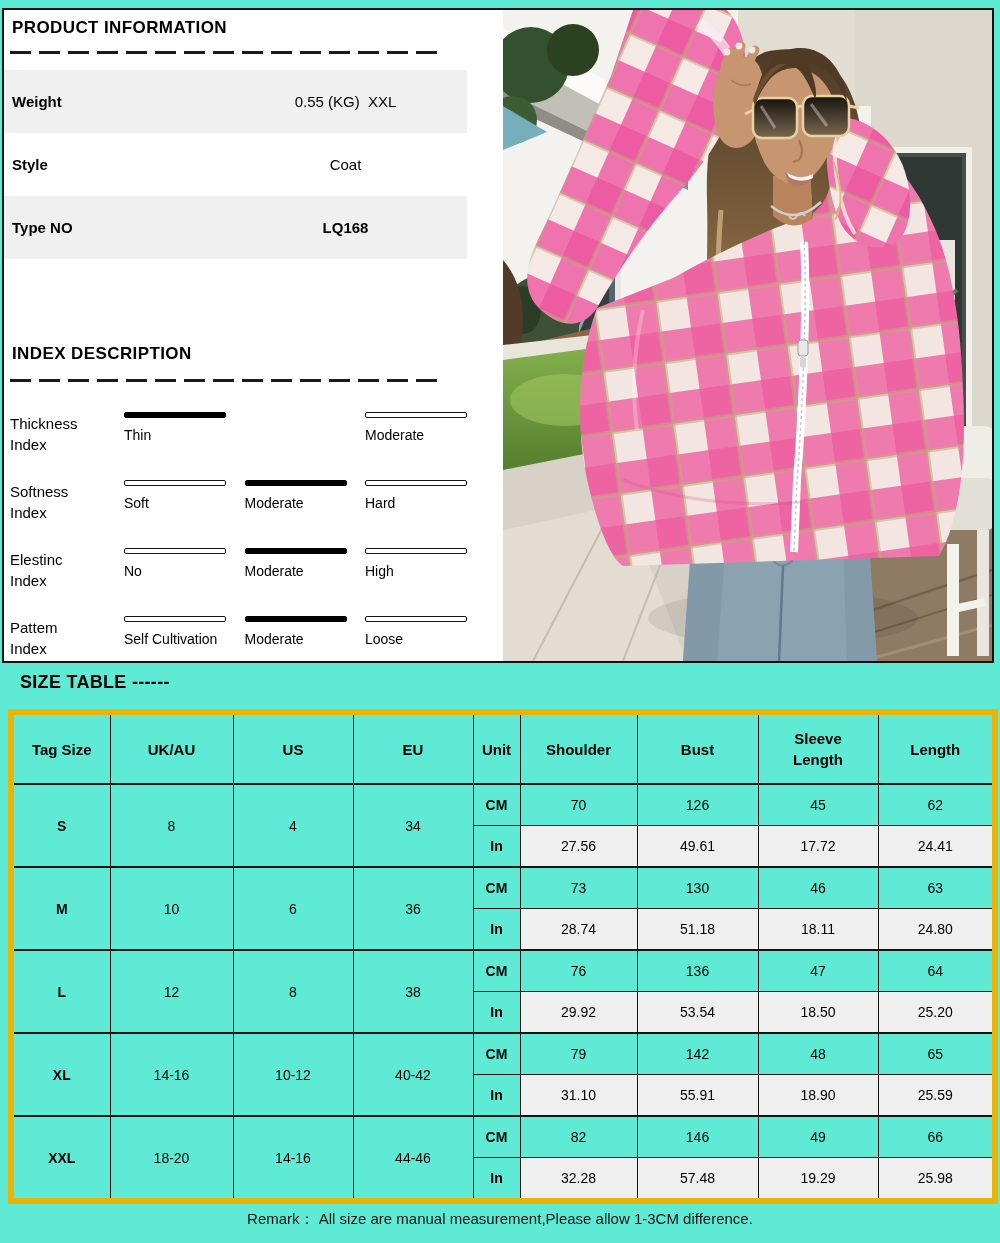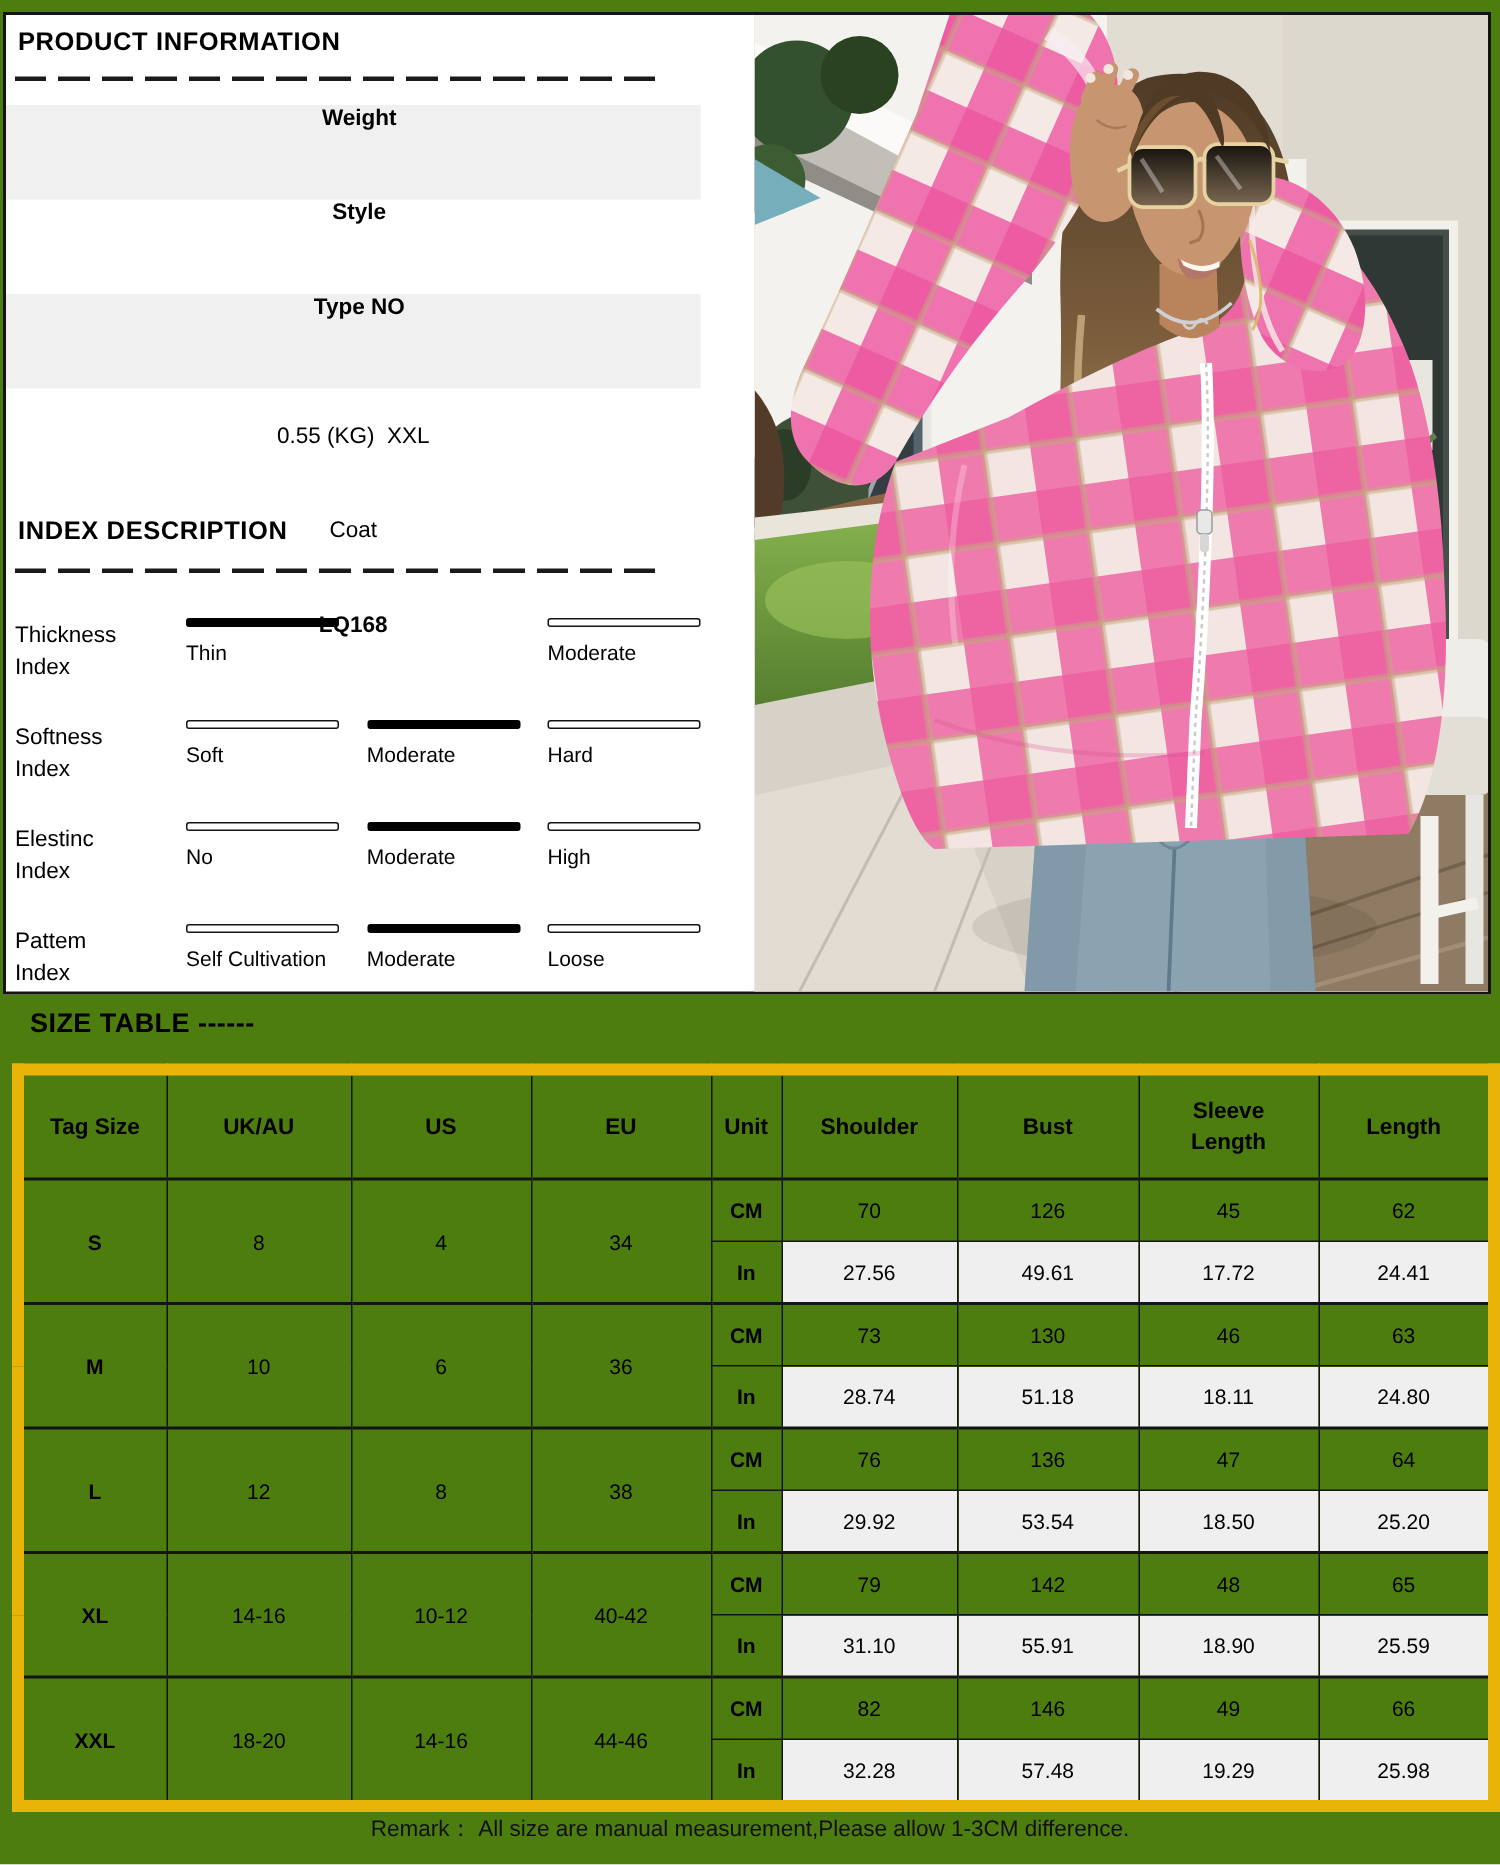--- a/index.html
+++ b/index.html
@@ -1,53 +1,53 @@
 <!DOCTYPE html>
 <html><head>
 <meta charset="utf-8">
 <style>
   html,body{margin:0;padding:0;background:#fff;width:1000px;height:1243px;overflow:hidden;
     font-family:"Liberation Sans",sans-serif;color:#000;}
-  .page{position:relative;width:1000px;height:1243px;background:#4d7c0f;}
+  .page{position:relative;width:1000px;height:1243px;background:#5eead4;}
 
   
   .top-frame{position:absolute;left:2px;top:8px;width:992px;height:655px;
     border:2px solid #141414;box-sizing:border-box;background:#fff;}
   .left-panel{position:absolute;left:0;top:0;width:499px;height:651px;}
 
   .sec-title{position:absolute;left:8px;font-size:17px;font-weight:bold;letter-spacing:.4px;white-space:nowrap;}
   .pi-title{top:8px;}
   .idx-title{top:334px;}
   .dashline{position:absolute;left:6px;width:432px;height:3px;
     background:repeating-linear-gradient(90deg,#1a1a1a 0 21px,transparent 21px 29px);}
   .dash1{top:41px;}
   .dash2{top:369px;}
 
   .spec-rows{position:absolute;left:0;top:60px;width:463px;}
-  .spec-row{display:flex;align-items:center;height:63px;flex-direction:column;}
+  .spec-row{display:flex;align-items:center;height:63px;}
   .spec-row.shaded{background:#f0f0f0;}
   .spec-label{flex:0 0 212px;padding-left:8px;font-size:15px;font-weight:bold;}
   .spec-value{flex:1;text-align:center;font-size:15px;}
   .spec-value.bold{font-weight:bold;}
 
   .idx-rows{position:absolute;left:6px;top:392px;width:457px;}
   .idx-row{display:flex;height:66px;margin-bottom:2px;}
   .idx-label{flex:0 0 114px;font-size:15px;font-weight:normal;line-height:21px;padding-top:11px;}
   .idx-opts{flex:1;display:flex;justify-content:space-between;padding-top:10px;}
   .idx-opt{width:102px;}
   .idx-bar{height:6px;width:100%;box-sizing:border-box;border:1.5px solid #141414;background:#fff;border-radius:2px;}
   .idx-bar.filled{background:#000;border-color:#000;}
   .idx-opt-label{margin-top:9px;font-size:14px;white-space:nowrap;}
 
   .photo{position:absolute;right:0;top:0;width:489px;height:651px;overflow:hidden;background:#e2ddd3;}
 
   
   .size-title{position:absolute;left:20px;top:672px;font-size:18px;font-weight:bold;letter-spacing:.3px;}
   table.size{position:absolute;left:8px;top:709px;border-collapse:collapse;table-layout:fixed;width:984px;
-    border:8px solid #eab308;}
+    border:6px solid #eab308;}
   table.size th,table.size td{border:1.5px solid #141414;text-align:center;vertical-align:middle;
     padding:0;overflow:hidden;}
   table.size th{height:68px;font-size:15px;font-weight:bold;}
   table.size td{height:40px;font-size:14px;}
   td.tagcell{font-weight:bold;font-size:15px;}
   td.unitcell{font-weight:bold;}
   td.shade{background:#efefef;}
   tr.blocksep td{border-top:2.5px solid #141414;}
   table.size thead th{border-bottom:2.5px solid #141414;}
   .th-wrap{display:inline-block;max-width:64px;line-height:21px;}

